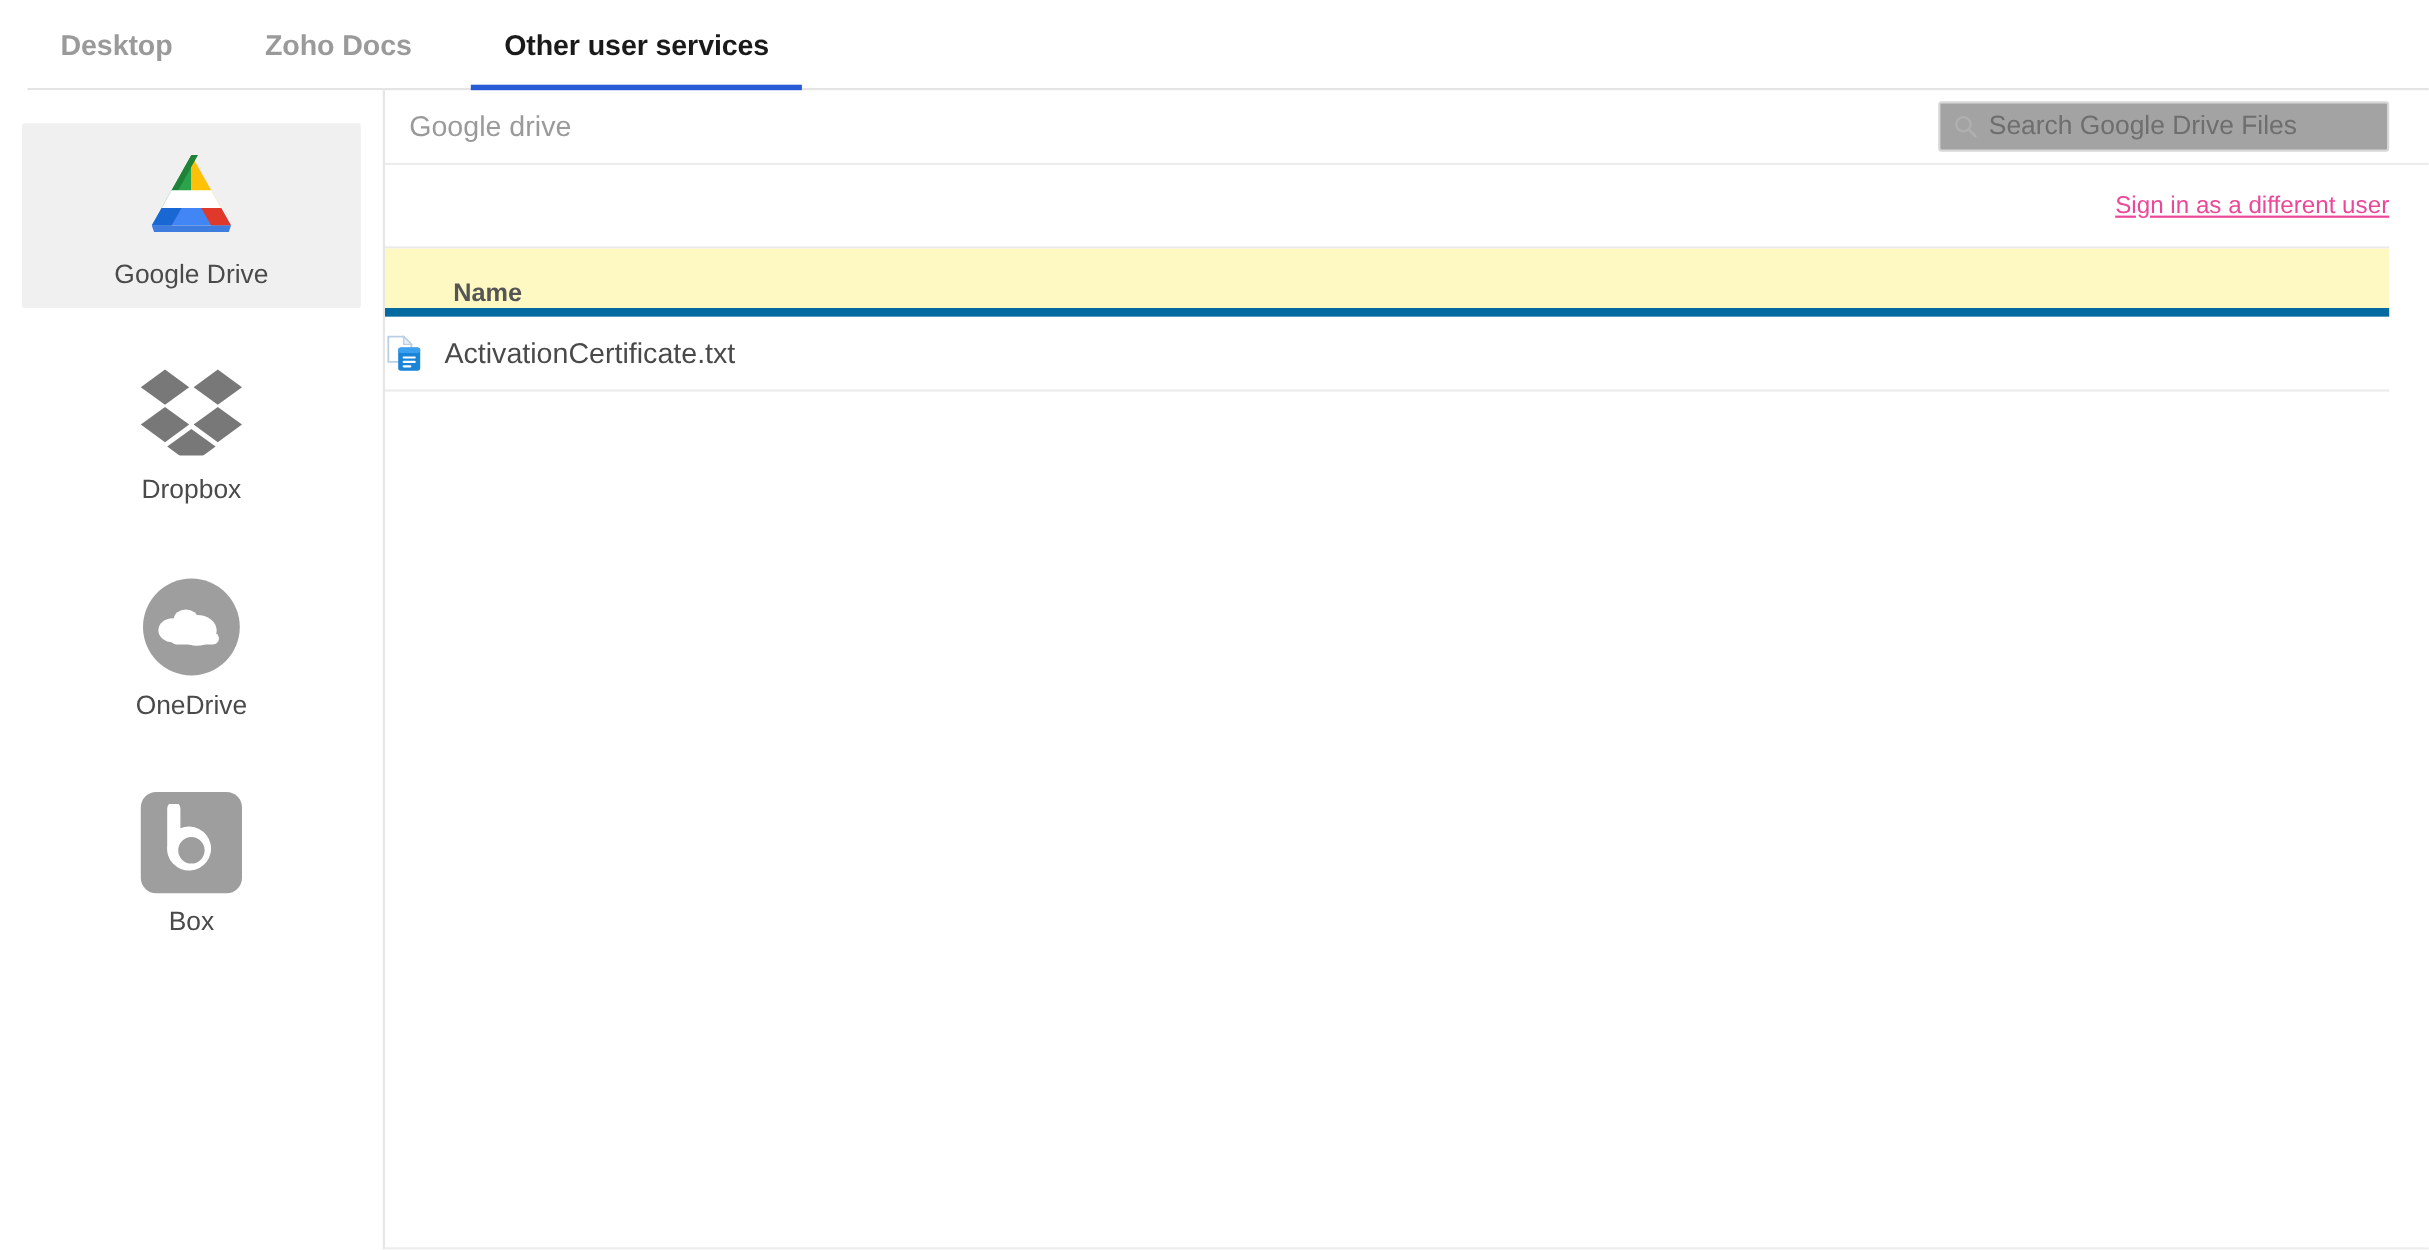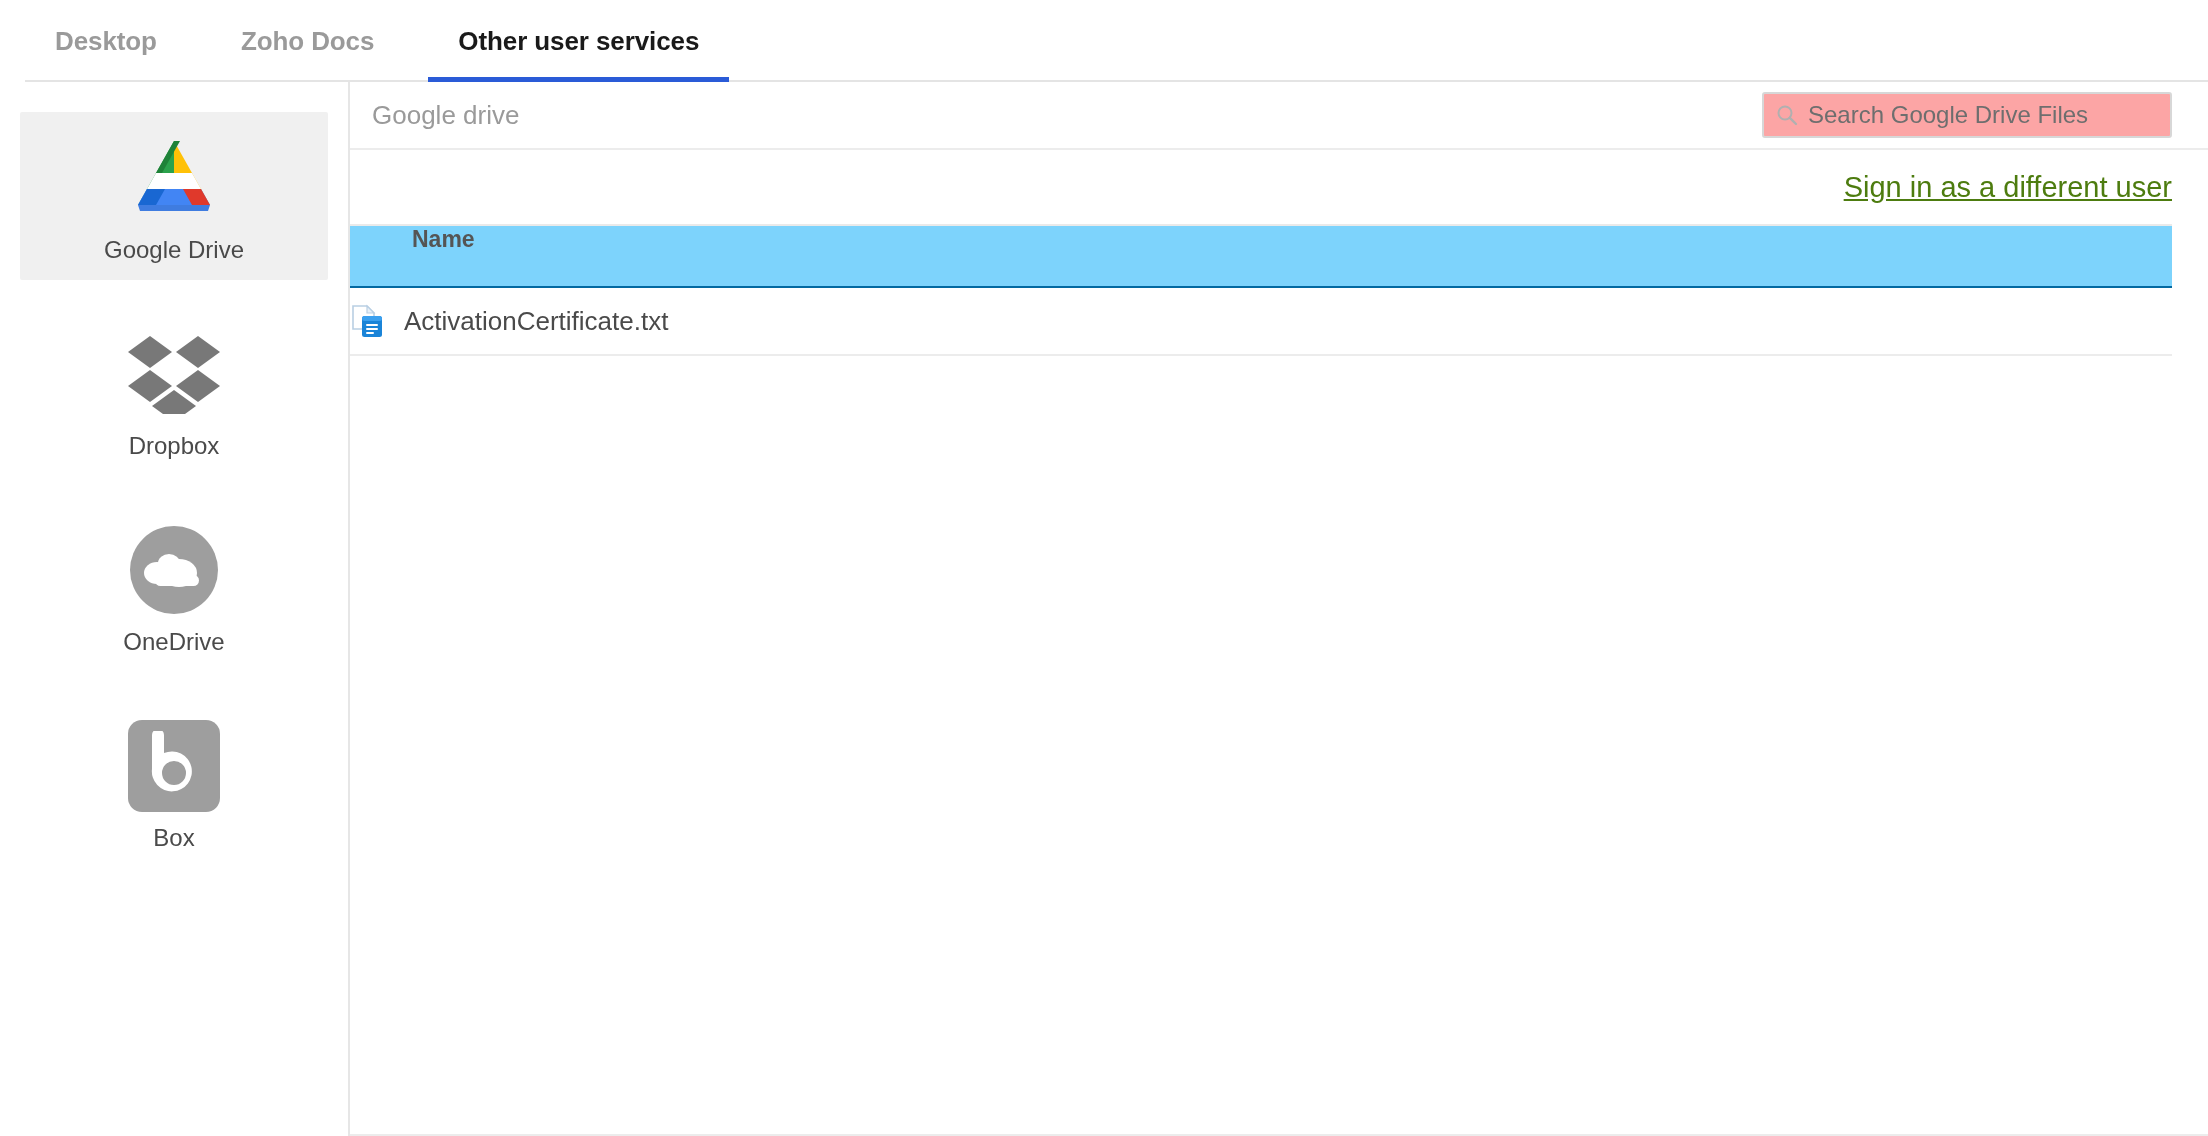--- a/index.html
+++ b/index.html
@@ -136,21 +136,21 @@
   }
   .search-wrap {
     position: absolute;
     right: 36px;
     top: 50%;
     transform: translateY(-50%);
     width: 410px;
     height: 46px;
     border: 2px solid #d7d7d7;
     border-radius: 3px;
-    background: #fca5a5;
+    background: #a3a3a3;
     display: flex;
     align-items: center;
     padding: 0 10px 0 12px;
   }
   .search-icon { width: 22px; height: 22px; flex: 0 0 22px; margin-right: 10px; }
   .search-input {
     border: 0;
     outline: 0;
     width: 100%;
     font-family: "Liberation Sans", sans-serif;
@@ -161,36 +161,36 @@
   .search-input::placeholder { color: #6e6e6e; }
 
   .signin-row {
     height: 74px;
     display: flex;
     align-items: center;
     justify-content: flex-end;
     padding-right: 36px;
   }
   .signin-link {
-    font-size: 29px;
-    color: #4d7c0f;
+    font-size: 22px;
+    color: #ec4899;
     text-decoration: underline;
     cursor: pointer;
   }
 
   .filetable {
     margin-right: 36px;
     border-top: 2px solid #eaeaea;
   }
   .table-head {
-    background: #7dd3fc;
+    background: #fef9c3;
     height: 62px;
     display: flex;
-    align-items: flex-start;
-    border-bottom: 2px solid #0369a1;
+    align-items: flex-end;
+    border-bottom: 8px solid #0369a1;
   }
   .th-name {
     padding-left: 62px;
     font-size: 23px;
     font-weight: bold;
     color: #555;
   }
   .file-row {
     height: 68px;
     display: flex;

